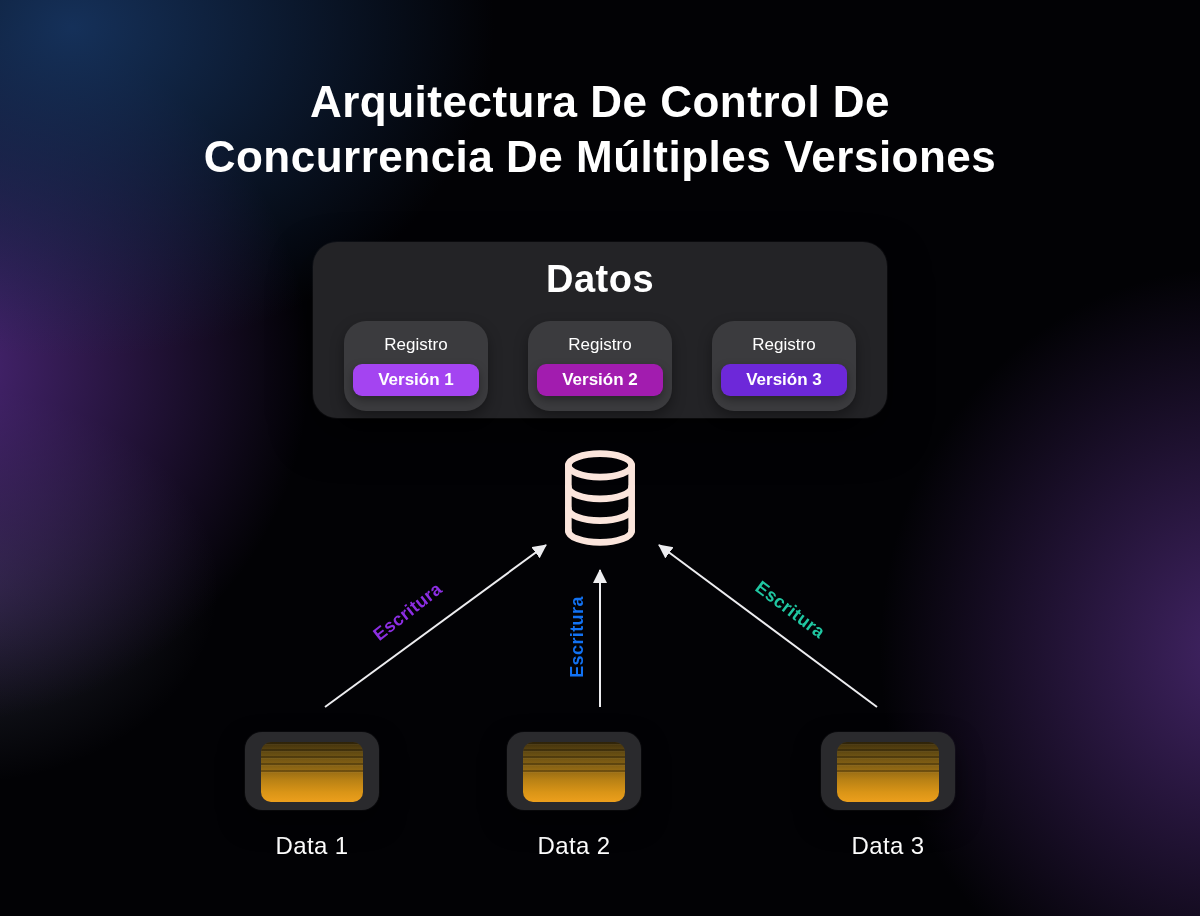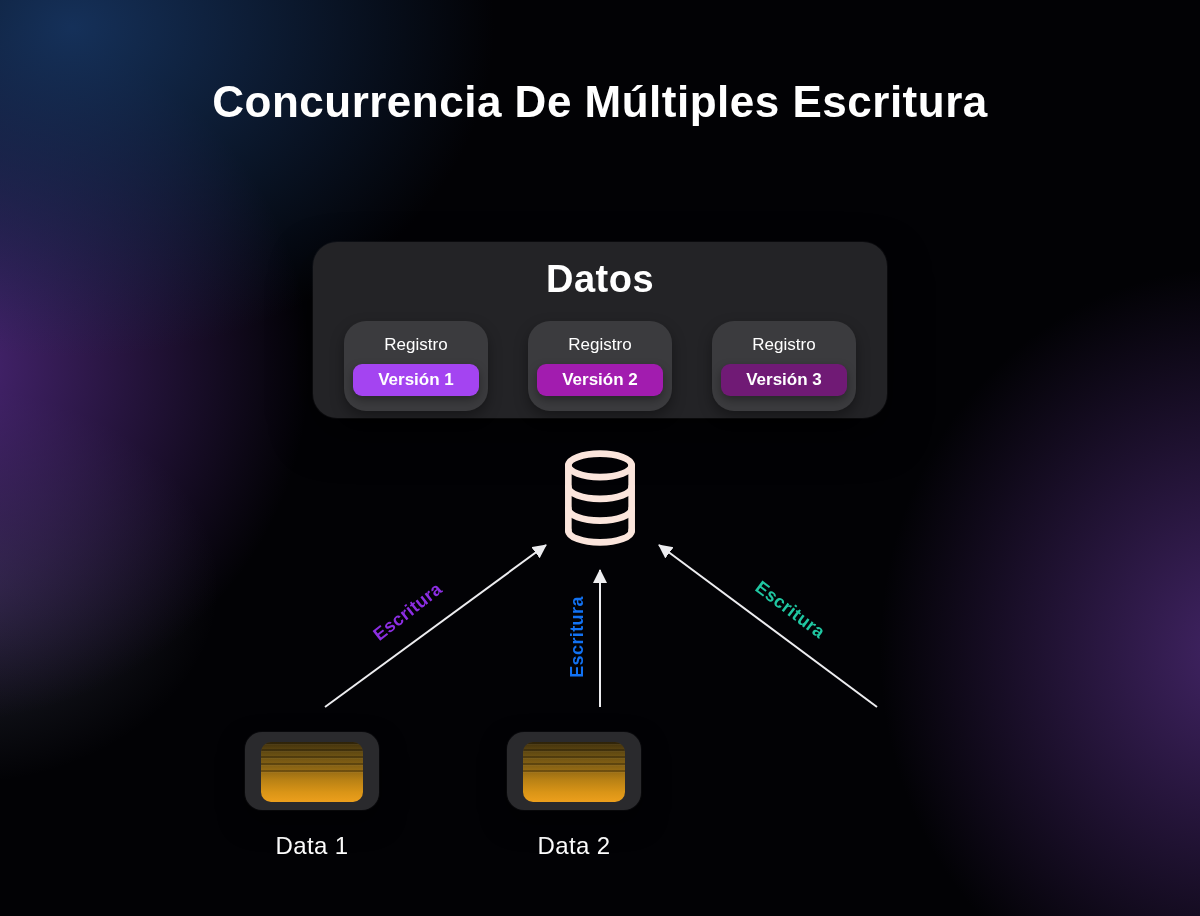--- a/index.html
+++ b/index.html
@@ -81,37 +81,38 @@
     border-radius:10px 10px 0 0;
   }
   .node-label{margin-top:22px;color:#ffffff;font-size:24px;font-weight:400;letter-spacing:0.4px;}
 </style>
 </head>
 <body>
 
 <div class="canvas">
 
   <div class="title">
-    <div>Concurrencia De Múltiples Escritura</div>
+    <div>Arquitectura De Control De</div>
+    <div>Concurrencia De Múltiples Versiones</div>
   </div>
 
   <div class="datos-panel">
     <div class="datos-title">Datos</div>
     <div class="records-row">
       <div class="record-card">
         <div class="record-label">Registro</div>
         <div class="version-pill" style="background: rgb(164, 68, 241);">Versión 1</div>
       </div>
       <div class="record-card">
         <div class="record-label">Registro</div>
         <div class="version-pill" style="background: #a21caf;">Versión 2</div>
       </div>
       <div class="record-card">
         <div class="record-label">Registro</div>
-        <div class="version-pill" style="background: #701a75;">Versión 3</div>
+        <div class="version-pill" style="background: #6d28d9;">Versión 3</div>
       </div>
     </div>
   </div>
 
   <svg class="db-icon" viewBox="0 0 80 94">
     <g fill="none" stroke="#fbe5dc" stroke-width="6.5" stroke-linecap="round">
       <ellipse cx="40" cy="15" rx="31" ry="11.5"></ellipse>
       <path d="M9 15 V79"></path>
       <path d="M71 15 V79"></path>
       <path d="M9 36.3 A31 11.5 0 0 0 71 36.3"></path>
@@ -142,14 +143,20 @@
       <div class="node-stack"></div>
     </div>
     <div class="node-label">Data 1</div>
   </div>
   <div class="data-node n2">
     <div class="node-shell">
       <div class="node-stack"></div>
     </div>
     <div class="node-label">Data 2</div>
   </div>
+  <div class="data-node n3">
+    <div class="node-shell">
+      <div class="node-stack"></div>
+    </div>
+    <div class="node-label">Data 3</div>
+  </div>
 
 </div>
 
 </body></html>

